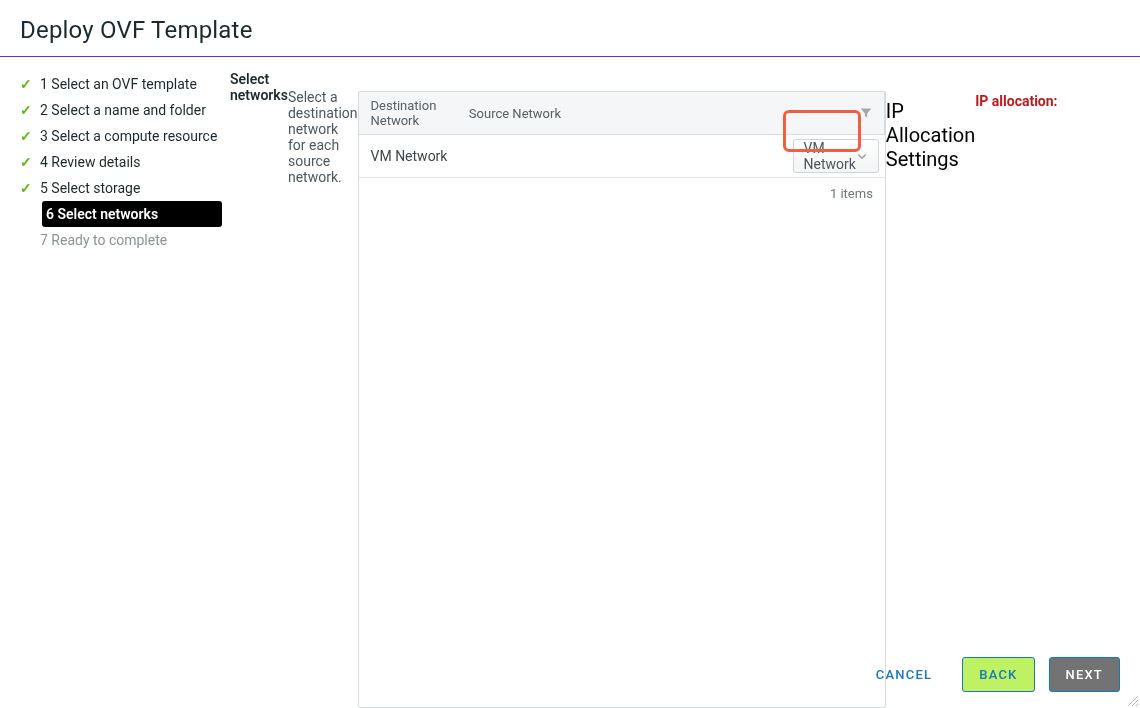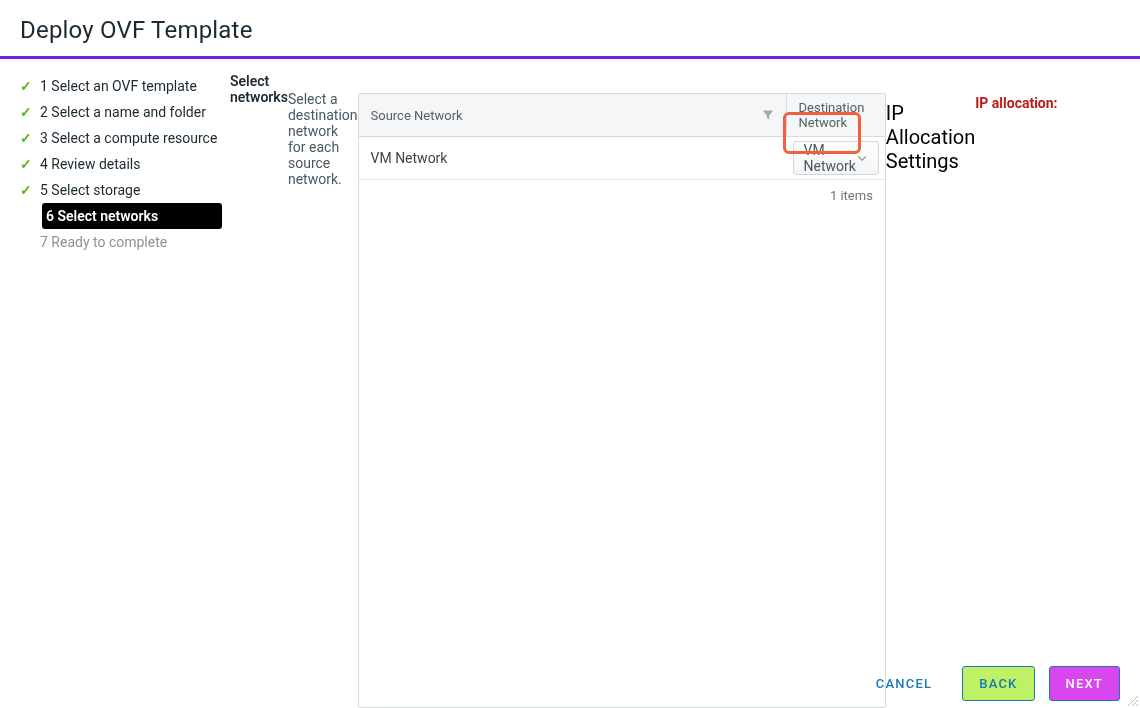--- a/index.html
+++ b/index.html
@@ -8,21 +8,21 @@
   .wizard {
     width: 1140px;
     height: 708px;
     display: flex;
     flex-direction: column;
     position: relative;
   }
 
   .wizard-header {
     padding: 16px 20px 12px 20px;
-    border-bottom: 3px solid #6d28d9;
+    border-bottom: 1px solid #6d28d9;
   }
   .wizard-title {
     font-size: 24px;
     font-weight: 400;
     color: #1b2a32;
     letter-spacing: 0.2px;
   }
 
   .wizard-body {
     flex: 1 1 auto;
@@ -170,21 +170,21 @@
     margin-top: 22px;
     font-size: 14px;
   }
   .kv-row + .kv-row { margin-top: 22px; }
   .kv-key { width: 390px; color: #b91c1c; font-weight: bold; }
   .kv-val { color: #3a454d; }
 
   
   .wizard-footer {
     position: absolute;
-    bottom: 7px;
+    bottom: 16px;
     right: 20px;
     display: flex;
     gap: 14px;
     align-items: center;
   }
   .btn {
     font-size: 13px;
     letter-spacing: 1.2px;
     font-weight: 500;
     padding: 9px 16px;
@@ -198,21 +198,21 @@
     color: #1779ba;
     border: none;
   }
   .btn-back {
     color: #1779ba;
     border: 1px solid #1779ba;
     background: #bef264;
   }
   .btn-next {
     color: #ffffff;
-    background: #d946ef;
+    background: #737373;
     border: 1px solid #1779ba;
     text-align: center;
   }
 
   .resize-grip {
     position: absolute;
     right: 2px;
     bottom: 2px;
     width: 10px;
     height: 10px;
@@ -261,30 +261,30 @@
       </div>
     </div>
 
     <div class="content">
 
       <div class="section-title">Select networks</div>
       <div class="section-subtitle">Select a destination network for each source network.</div>
 
       <div class="net-table">
         <div class="net-head">
+          <div class="th th-dst">
+            <span>Destination Network</span>
+          </div>
           <div class="th th-src">
             <span>Source Network</span>
             <span class="filter-icon">
               <svg viewBox="0 0 16 16">
                   <path fill="currentColor" d="M1 2h14l-5.5 6.5V14l-3-2V8.5z"></path>
                 </svg>
             </span>
-          </div>
-          <div class="th th-dst">
-            <span>Destination Network</span>
           </div>
         </div>
 
         <div class="net-row">
           <div class="td td-src">
             <span>VM Network</span>
           </div>
           <div class="td td-dst">
             <div class="dest-select">
               <span>VM Network</span>

